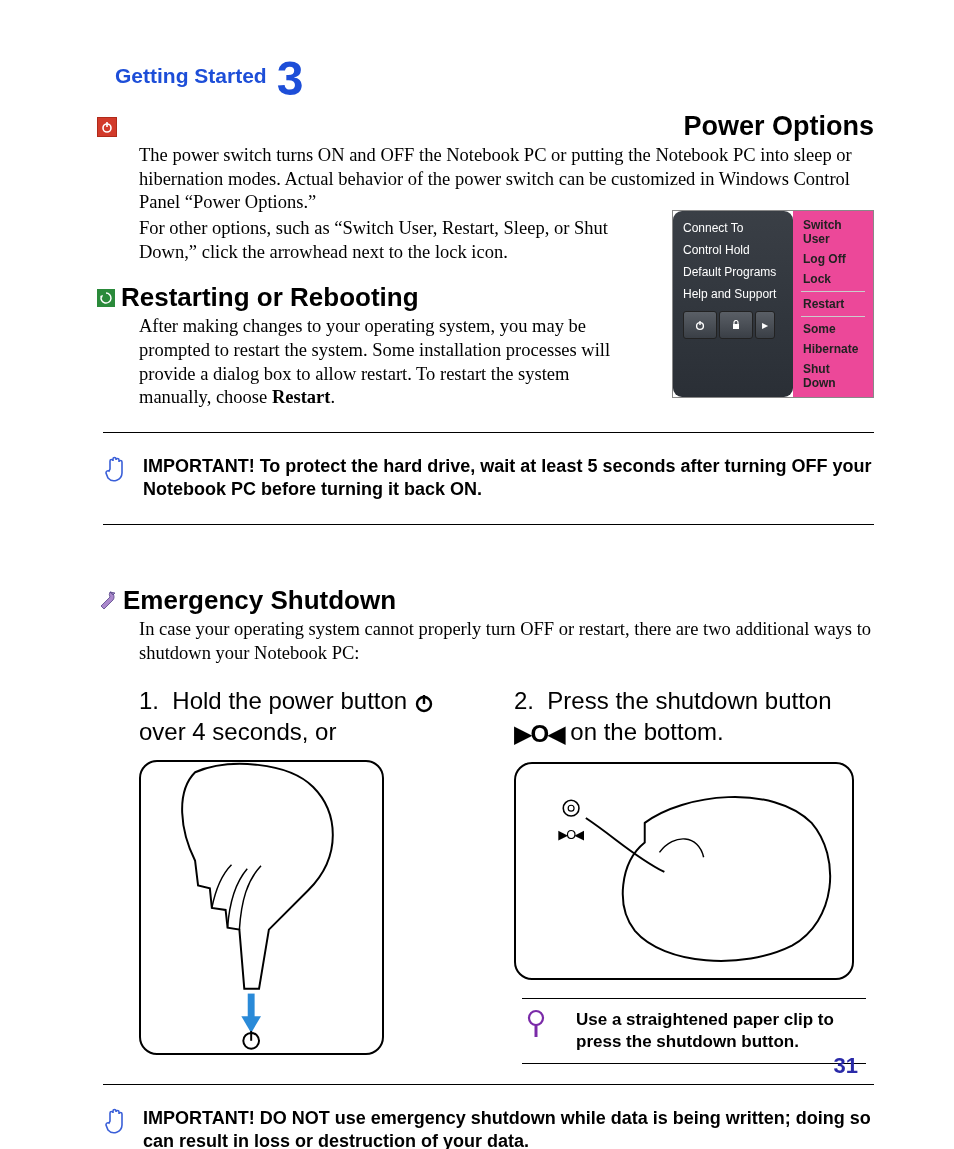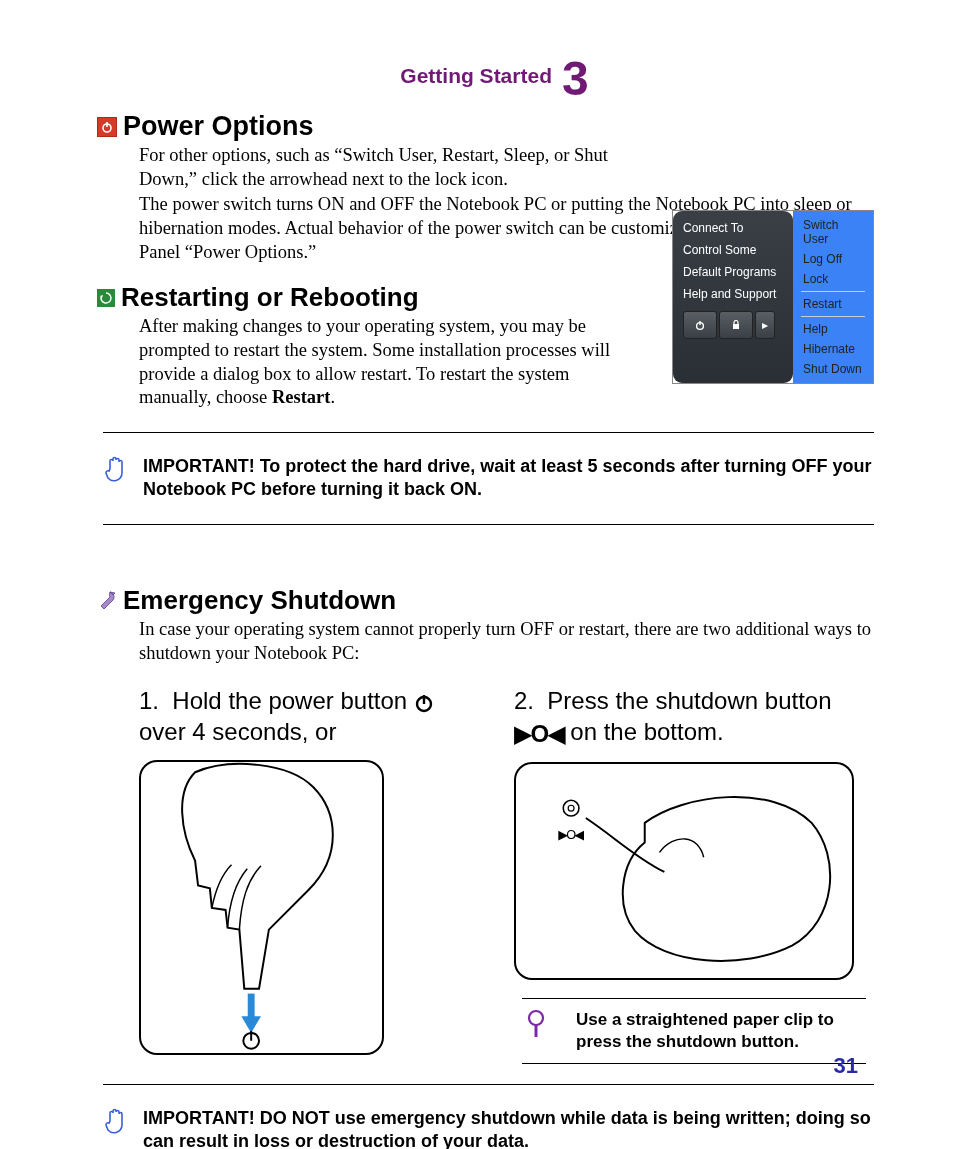--- a/index.html
+++ b/index.html
@@ -10,42 +10,42 @@
     color: #000;
   }
   .page {
     width: 954px;
     height: 1149px;
     position: relative;
     box-sizing: border-box;
     padding: 55px 80px 0 115px;
   }
   .hdr {
-    text-align: center;
-    color: #701a75;
+    text-align: left;
+    color: #1d4ed8;
     font-family: Arial, Helvetica, sans-serif;
     font-weight: bold;
     margin-bottom: 8px;
   }
   .hdr .gs {
     font-size: 21px;
     vertical-align: 12px;
     margin-right: 10px;
   }
   .hdr .chnum {
     font-size: 48px;
     line-height: 1;
   }
   .h1row, .h2row {
     display: flex;
     align-items: center;
     font-family: Arial, Helvetica, sans-serif;
     font-weight: bold;
   }
-  .h1row { margin-left: -18px; }
+  .h1row { margin-left: -18px; justify-content: space-between; }
   .h2row { margin-left: -18px; margin-top: 18px; }
   .h2row.tight { margin-left: -18px; }
   .h1 { font-size: 27px; margin-left: 6px; }
   .h2 { font-size: 26px; margin-left: 6px; }
   .body {
     font-size: 18.5px;
     line-height: 1.28;
     margin: 2px 0 0 24px;
     font-family: "Times New Roman", Times, serif;
   }
@@ -136,22 +136,23 @@
     border: 1px solid #222;
     border-radius: 3px;
     height: 18px;
     display: flex;
     align-items: center;
     justify-content: center;
     color: #fff;
   }
   .floatmenu .right {
     width: 80px;
-    background: #3b82f6;
+    background: #ec4899;
     padding: 4px 0;
+    font-weight: bold;
   }
   .floatmenu .right div { padding: 3px 10px; color: #222; }
   .floatmenu .right hr { border: none; border-top: 1px solid #ccc; margin: 2px 8px; }
   .twocol {
     display: flex;
     gap: 30px;
     margin: 20px 0 0 24px;
     align-items: flex-start;
   }
   .col { width: 345px; }
@@ -193,27 +194,27 @@
 
   <div class="h1row">
     <span class="icon-power-box">
       <svg width="12" height="12" viewBox="0 0 12 12">
           <circle cx="6" cy="7" r="4" fill="none" stroke="#fff" stroke-width="1.6"></circle>
           <line x1="6" y1="1" x2="6" y2="6" stroke="#fff" stroke-width="1.6"></line>
         </svg>
     </span>
     <span class="h1">Power Options</span>
   </div>
+  <div class="body">The power switch turns ON and OFF the Notebook PC or putting the Notebook PC into sleep or hibernation modes. Actual behavior of the power switch can be customized in Windows Control Panel “Power Options.”</div>
   <div class="body narrow" style="margin-top:2px">For other options, such as “Switch User, Restart, Sleep, or Shut Down,” click the arrowhead next to the lock icon.</div>
-  <div class="body">The power switch turns ON and OFF the Notebook PC or putting the Notebook PC into sleep or hibernation modes. Actual behavior of the power switch can be customized in Windows Control Panel “Power Options.”</div>
 
   <div class="floatmenu">
     <div class="left">
       <div>Connect To</div>
-      <div>Control Some</div>
+      <div>Control Hold</div>
       <div>Default Programs</div>
       <div>Help and Support</div>
       <div class="btnrow">
         <div class="btn" style="width:32px">
           <svg width="12" height="12" viewBox="0 0 12 12">
               <circle cx="6" cy="7" r="3.4" fill="none" stroke="#fff" stroke-width="1.4"></circle>
               <line x1="6" y1="2" x2="6" y2="6" stroke="#fff" stroke-width="1.4"></line>
             </svg>
         </div>
         <div class="btn" style="width:32px">
@@ -225,21 +226,21 @@
         <div class="btn" style="width:18px">▸</div>
       </div>
     </div>
     <div class="right">
       <div>Switch User</div>
       <div>Log Off</div>
       <div>Lock</div>
       <hr>
       <div>Restart</div>
       <hr>
-      <div>Help</div>
+      <div>Some</div>
       <div>Hibernate</div>
       <div>Shut Down</div>
     </div>
   </div>
 
   <div class="h2row">
     <span class="icon-restart-box">
       <svg width="14" height="14" viewBox="0 0 14 14">
           <path d="M7 2 a5 5 0 1 1 -4.8 3.6" fill="none" stroke="#fff" stroke-width="1.5"></path>
           <polygon points="1,5 4,4 3,7" fill="#fff"></polygon>

